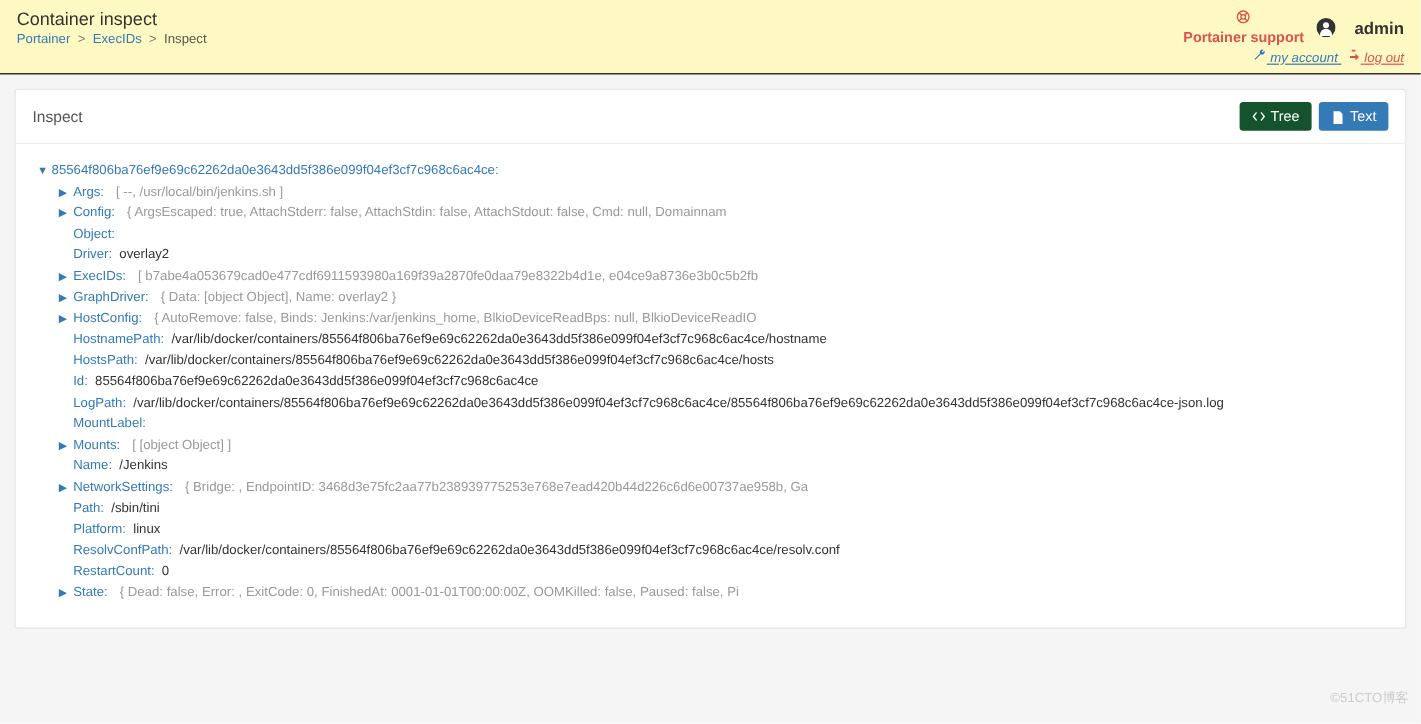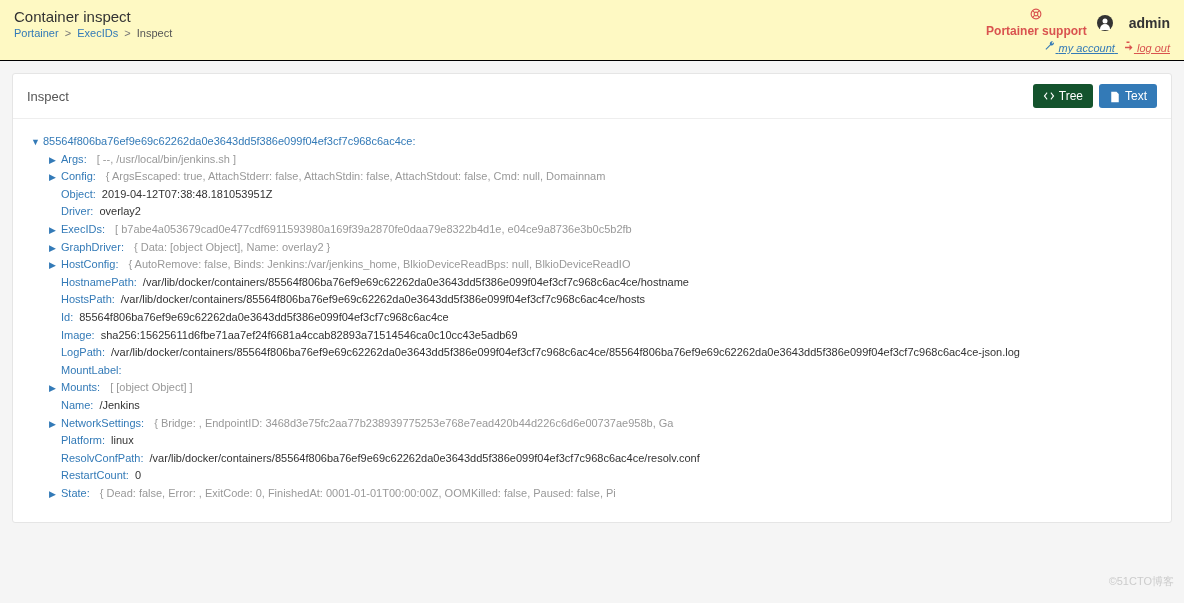--- a/index.html
+++ b/index.html
@@ -125,21 +125,20 @@
         <span class="tgl">▶</span>
         <span class="key">Config</span>
         <span class="pad"></span>
         <span class="prev">{ ArgsEscaped: true, AttachStderr: false, AttachStdin: false, AttachStdout: false, Cmd: null, Domainnam</span>
       </div>
 
     <div class="row d2">
         <span class="tgl"></span>
         <span class="key">Object</span>
         <span class="pad"></span>
-        <span class="val">2019-04-12T07:38:48.181053951Z</span>
       </div>
 
     <div class="row d2">
         <span class="tgl"></span>
         <span class="key">Driver</span>
         <span class="pad"></span>
         <span class="val">overlay2</span>
       </div>
 
     <div class="row d2">
@@ -177,26 +176,20 @@
         <span class="val">/var/lib/docker/containers/85564f806ba76ef9e69c62262da0e3643dd5f386e099f04ef3cf7c968c6ac4ce/hosts</span>
       </div>
 
     <div class="row d2">
         <span class="tgl"></span>
         <span class="key">Id</span>
         <span class="pad"></span>
         <span class="val">85564f806ba76ef9e69c62262da0e3643dd5f386e099f04ef3cf7c968c6ac4ce</span>
       </div>
 
-    <div class="row d2">
-        <span class="tgl"></span>
-        <span class="key">Image</span>
-        <span class="pad"></span>
-        <span class="val">sha256:15625611d6fbe71aa7ef24f6681a4ccab82893a71514546ca0c10cc43e5adb69</span>
-      </div>
 
     <div class="row d2">
         <span class="tgl"></span>
         <span class="key">LogPath</span>
         <span class="pad"></span>
         <span class="val">/var/lib/docker/containers/85564f806ba76ef9e69c62262da0e3643dd5f386e099f04ef3cf7c968c6ac4ce/85564f806ba76ef9e69c62262da0e3643dd5f386e099f04ef3cf7c968c6ac4ce-json.log</span>
       </div>
 
     <div class="row d2">
         <span class="tgl"></span>
@@ -217,20 +210,26 @@
         <span class="val">/Jenkins</span>
       </div>
 
     <div class="row d2">
         <span class="tgl">▶</span>
         <span class="key">NetworkSettings</span>
         <span class="pad"></span>
         <span class="prev">{ Bridge: , EndpointID: 3468d3e75fc2aa77b238939775253e768e7ead420b44d226c6d6e00737ae958b, Ga</span>
       </div>
 
+    <div class="row d2">
+        <span class="tgl"></span>
+        <span class="key">Path</span>
+        <span class="pad"></span>
+        <span class="val">/sbin/tini</span>
+      </div>
 
     <div class="row d2">
         <span class="tgl"></span>
         <span class="key">Platform</span>
         <span class="pad"></span>
         <span class="val">linux</span>
       </div>
 
 
     <div class="row d2">

